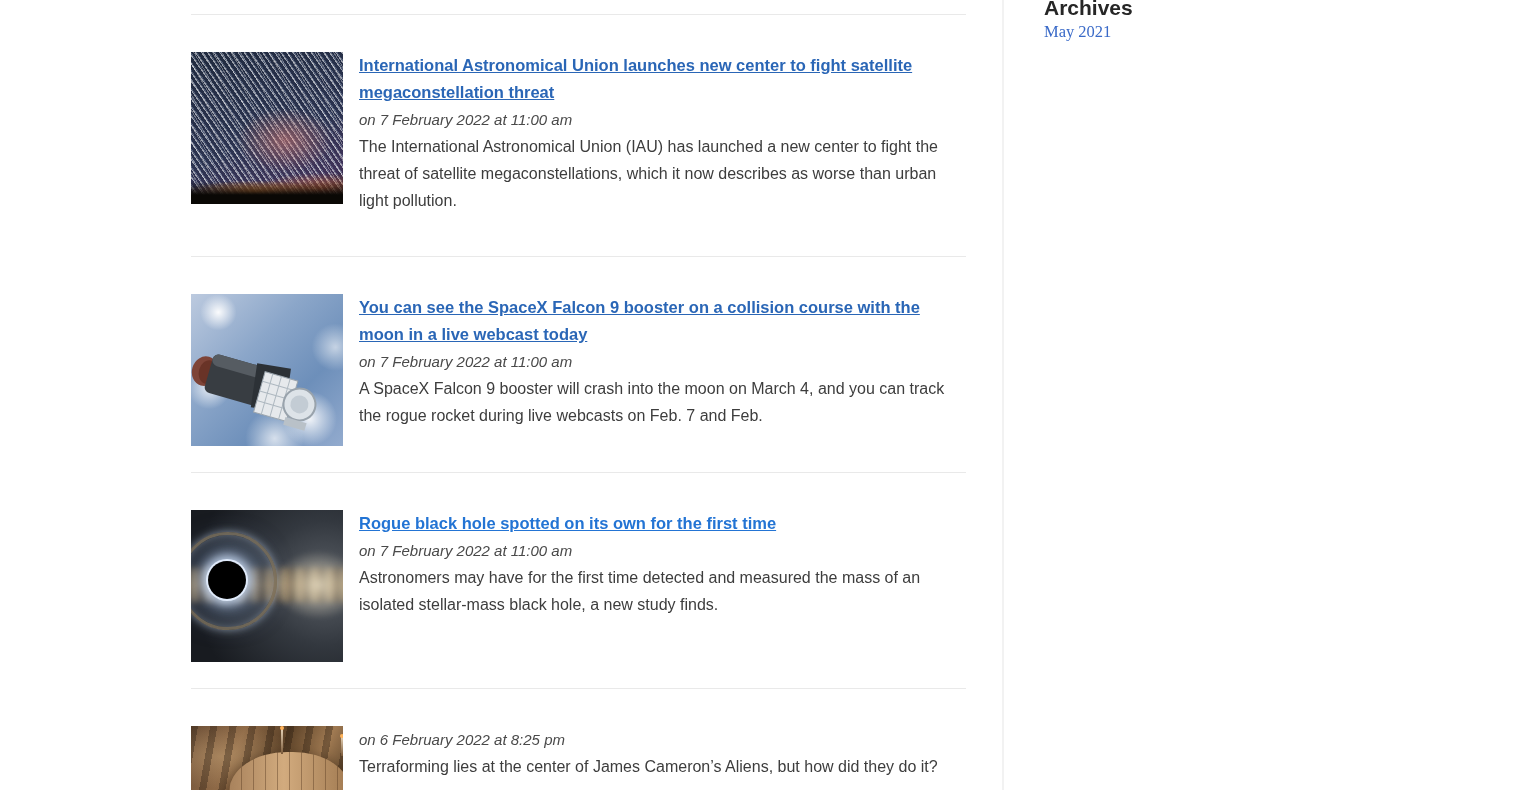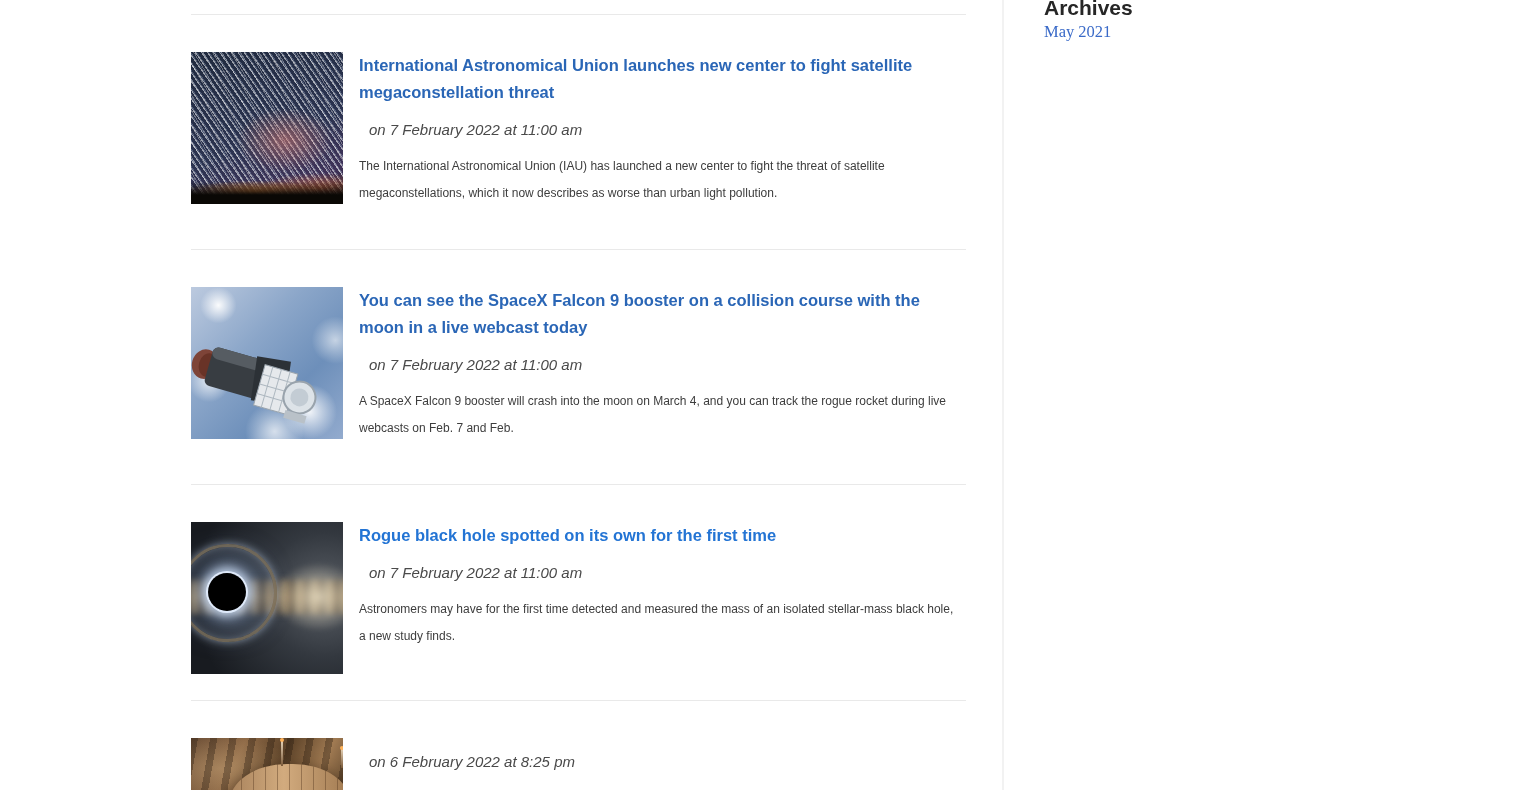--- a/index.html
+++ b/index.html
@@ -39,33 +39,34 @@
   }
   .article-text { width: 604px; }
   .title {
     margin: 0;
     font-size: 16.5px;
     line-height: 27px;
     font-weight: bold;
   }
   .title a {
     color: var(--title-link, #2a66b6);
+    text-decoration: underline;
     cursor: pointer;
   }
   .title a.bright { color: var(--title-link-bright, #2374d4); margin-top: 43px; }
   .date {
-    margin: 10px;
+    margin: 0;
     font-style: italic;
     font-size: 15px;
     line-height: 27px;
     color: var(--date-text, #4a4a4a);
   }
   .summary {
     margin: 0 0 16px 0;
-    font-size: 12px;
+    font-size: 16px;
     line-height: 27px;
     color: var(--body-text, #3d3d3d);
   }
 
   
   .v-divider {
     position: absolute;
     left: 1002px; top: 0;
     width: 2px; height: 790px;
     background: #f2f2f2;

